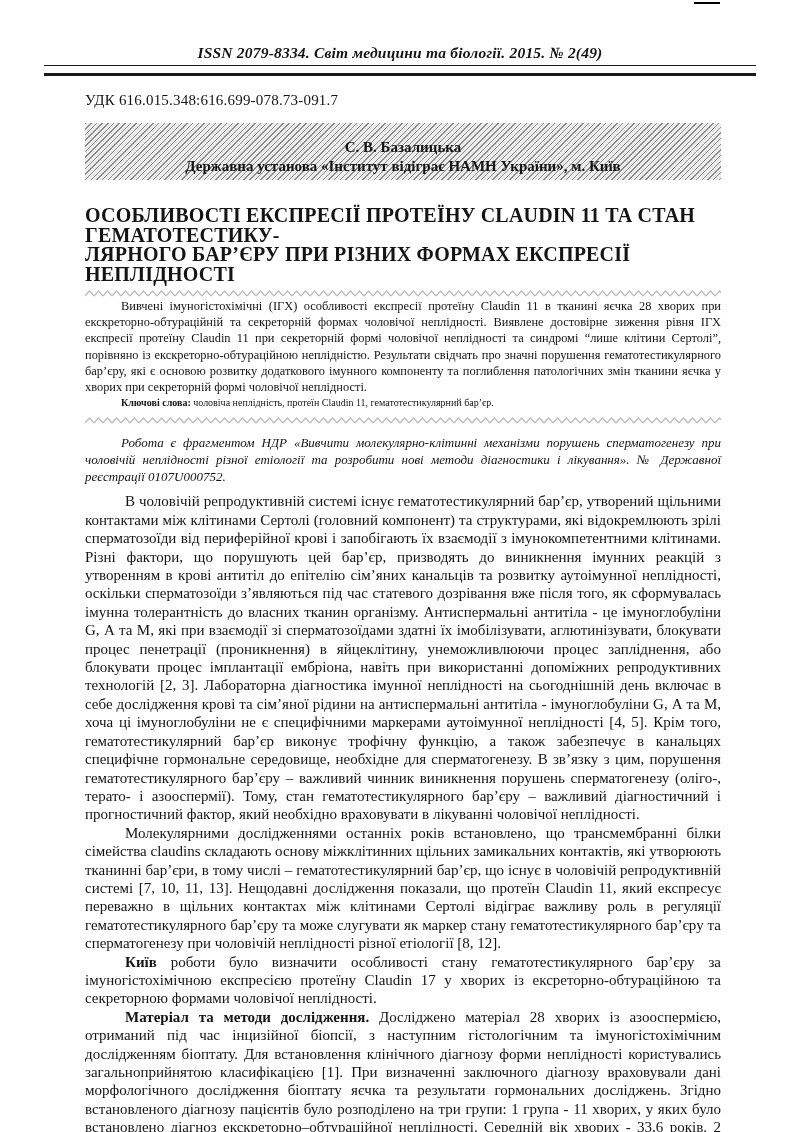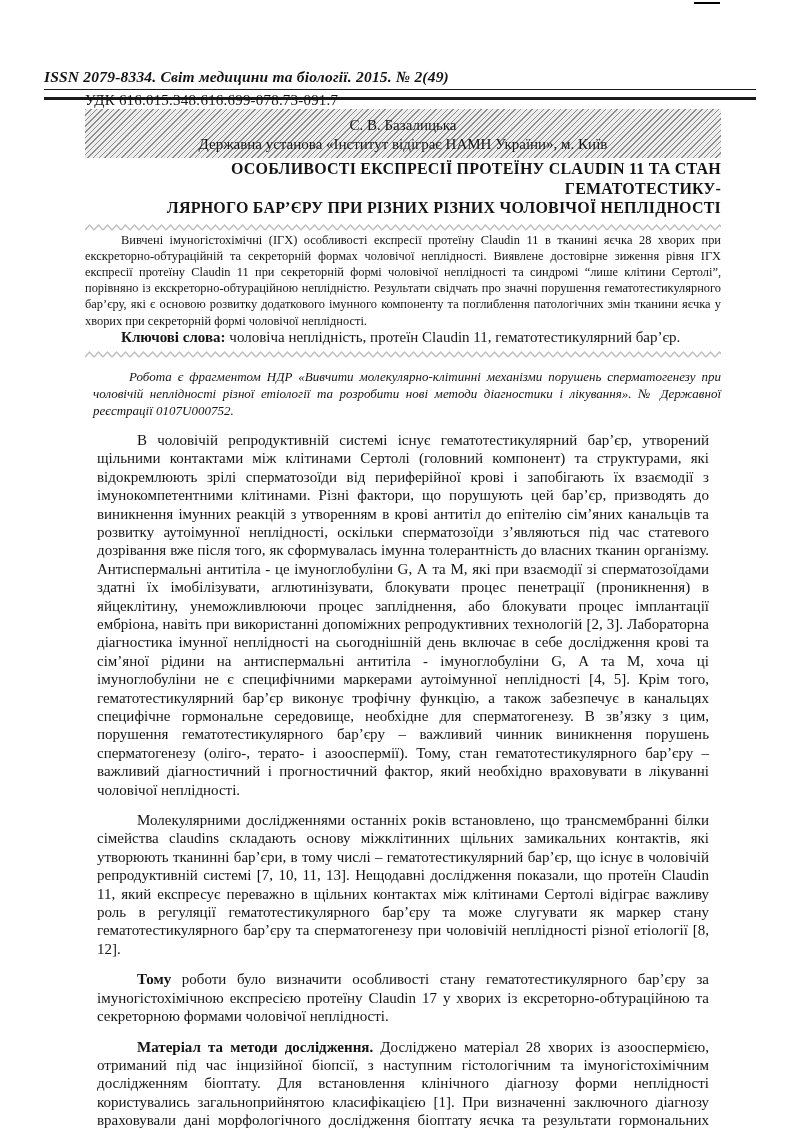--- a/index.html
+++ b/index.html
@@ -13,63 +13,62 @@
   }
   .scan-artifact{
     position:absolute;top:2px;left:694px;width:26px;height:2px;background:#000;
   }
   
   .header-block{
     position:absolute;left:44px;top:44px;width:712px;
   }
   .journal-line{
     font-size:15.5px;font-weight:bold;font-style:italic;
-    text-align:left;letter-spacing:.2px;
+    text-align:center;letter-spacing:.2px;
     padding-bottom:3px;
     border-bottom:1.5px solid #1a1a1a;
-    margin-top:24px;
   }
   .thick-rule{
     margin-top:7px;height:0;border-top:3px solid #1a1a1a;
   }
   
   .content{
     position:absolute;left:85px;top:92px;width:636px;
   }
   .udc{
     font-size:15px;font-weight:normal;letter-spacing:.2px;
   }
   .byline{
-    margin-top:0;
-    padding:7px 0 4px 0;
-    text-align:center;font-weight:normal;font-size:15px;line-height:19px;
+    margin-top:14px;
+    padding:15px 0 4px 0;
+    text-align:center;font-weight:bold;font-size:15px;line-height:19px;
     background-color:#ededed;
     background-image:repeating-linear-gradient(135deg,#8c8c8c 0,#8c8c8c 1px,rgba(0,0,0,0) 1px,rgba(0,0,0,0) 4px);
   }
   .article-title{
-    margin-top:1px;
-    text-align:right;font-weight:bold;font-size:16px;line-height:19.5px;
+    margin-top:26px;
+    text-align:left;font-weight:bold;font-size:20px;line-height:19.5px;
     letter-spacing:.2px;
   }
   .zigzag{display:block;margin-top:5px;}
   .abstract{
     font-size:12.4px;line-height:16.2px;text-align:justify;text-indent:36px;
   }
   .keywords{
-    font-size:15px;line-height:16.2px;text-align:justify;text-indent:36px;
+    font-size:10px;line-height:16.2px;text-align:justify;text-indent:36px;
   }
   .bold{font-weight:bold;}
   .ndr-note{
     margin-top:9px;
     font-size:13px;font-style:italic;line-height:17px;
-    text-align:justify;text-indent:36px;margin-left:8px;
+    text-align:justify;text-indent:36px;
   }
   .body-text{margin-top:7px;}
   .body-text p{
-    margin:12px;
+    margin:0;
     font-size:15px;line-height:18.4px;
     text-align:justify;text-indent:40px;
   }
 </style>
 </head>
 <body>
 
 <div class="page">
 
   <div class="scan-artifact"></div>
@@ -83,21 +82,21 @@
 
     <div class="udc">УДК 616.015.348:616.699-078.73-091.7</div>
 
     <div class="byline">
       <div>С. В. Базалицька</div>
       <div>Державна установа «Інститут відіграє НАМН України», м. Київ</div>
     </div>
 
     <div class="article-title">
       <div>ОСОБЛИВОСТІ ЕКСПРЕСІЇ ПРОТЕЇНУ CLAUDIN 11 ТА СТАН ГЕМАТОТЕСТИКУ-</div>
-      <div>ЛЯРНОГО БАР’ЄРУ ПРИ РІЗНИХ РІЗНИХ ЧОЛОВІЧОЇ НЕПЛІДНОСТІ</div>
+      <div>ЛЯРНОГО БАР’ЄРУ ПРИ РІЗНИХ ФОРМАХ ЕКСПРЕСІЇ НЕПЛІДНОСТІ</div>
     </div>
 
     <svg class="zigzag" width="636" height="9" aria-hidden="true">
       <defs>
         <pattern id="zz1" width="9" height="9" patternUnits="userSpaceOnUse">
           <path d="M0 7 L4.5 2 L9 7" fill="none" stroke="#bdbdbd" stroke-width="1.4"></path>
         </pattern>
       </defs>
       <rect width="636" height="9" fill="url(#zz1)"></rect>
     </svg>
@@ -114,18 +113,18 @@
         </pattern>
       </defs>
       <rect width="636" height="9" fill="url(#zz2)"></rect>
     </svg>
 
     <div class="ndr-note">Робота є фрагментом НДР «Вивчити молекулярно-клітинні механізми порушень сперматогенезу при чоловічій неплідності різної етіології та розробити нові методи діагностики і лікування». № Державної реєстрації 0107U000752.</div>
 
     <div class="body-text">
       <p>В чоловічій репродуктивній системі існує гематотестикулярний бар’єр, утворений щільними контактами між клітинами Сертолі (головний компонент) та структурами, які відокремлюють зрілі сперматозоїди від периферійної крові і запобігають їх взаємодії з імунокомпетентними клітинами. Різні фактори, що порушують цей бар’єр, призводять до виникнення імунних реакцій з утворенням в крові антитіл до епітелію сім’яних канальців та розвитку аутоімунної неплідності, оскільки сперматозоїди з’являються під час статевого дозрівання вже після того, як сформувалась імунна толерантність до власних тканин організму. Антиспермальні антитіла - це імуноглобуліни G, А та М, які при взаємодії зі сперматозоїдами здатні їх імобілізувати, аглютинізувати, блокувати процес пенетрації (проникнення) в яйцеклітину, унеможливлюючи процес запліднення, або блокувати процес імплантації ембріона, навіть при використанні допоміжних репродуктивних технологій [2, 3]. Лабораторна діагностика імунної неплідності на сьогоднішній день включає в себе дослідження крові та сім’яної рідини на антиспермальні антитіла - імуноглобуліни G, А та М, хоча ці імуноглобуліни не є специфічними маркерами аутоімунної неплідності [4, 5]. Крім того, гематотестикулярний бар’єр виконує трофічну функцію, а також забезпечує в канальцях специфічне гормональне середовище, необхідне для сперматогенезу. В зв’язку з цим, порушення гематотестикулярного бар’єру – важливий чинник виникнення порушень сперматогенезу (оліго-, терато- і азооспермії). Тому, стан гематотестикулярного бар’єру – важливий діагностичний і прогностичний фактор, який необхідно враховувати в лікуванні чоловічої неплідності.</p>
       <p>Молекулярними дослідженнями останніх років встановлено, що трансмембранні білки сімейства claudins складають основу міжклітинних щільних замикальних контактів, які утворюють тканинні бар’єри, в тому числі – гематотестикулярний бар’єр, що існує в чоловічій репродуктивній системі [7, 10, 11, 13]. Нещодавні дослідження показали, що протеїн Claudin 11, який експресує переважно в щільних контактах між клітинами Сертолі відіграє важливу роль в регуляції гематотестикулярного бар’єру та може слугувати як маркер стану гематотестикулярного бар’єру та сперматогенезу при чоловічій неплідності різної етіології [8, 12].</p>
-      <p><span class="bold">Тому</span><span> роботи було визначити особливості стану гематотестикулярного бар’єру за імуногістохімічною експресією протеїну Claudin 17 у хворих із ексреторно-обтураційною та секреторною формами чоловічої неплідності.</span></p>
+      <p><span class="bold">Київ</span><span> роботи було визначити особливості стану гематотестикулярного бар’єру за імуногістохімічною експресією протеїну Claudin 17 у хворих із ексреторно-обтураційною та секреторною формами чоловічої неплідності.</span></p>
       <p><span class="bold">Матеріал та методи дослідження.</span><span> Досліджено матеріал 28 хворих із азооспермією, отриманий під час інцизійної біопсії, з наступним гістологічним та імуногістохімічним дослідженням біоптату. Для встановлення клінічного діагнозу форми неплідності користувались загальноприйнятою класифікацією [1]. При визначенні заключного діагнозу враховували дані морфологічного дослідження біоптату яєчка та результати гормональних досліджень. Згідно встановленого діагнозу пацієнтів було розподілено на три групи: 1 група - 11 хворих, у яких було встановлено діагноз екскреторно–обтураційної неплідності. Середній вік хворих - 33,6 років. 2 група - 12 пацієтів, у яких було встановлено діагноз секреторної неплідності із блоком сперматогенезу на рівні сперматогоній, сперматоцитів 1 і 2 порядку чи сперматид. Середній вік хворих - 29,5 років. 3 група - 5 пацієнтів, у яких було встановлено діагноз секреторної неплідності із синдромом «лише клітини Сертолі». Середній вік хворих - 28,5 років.</span></p>
     </div>
 
   </div>
 </div>
 
 </body></html>

